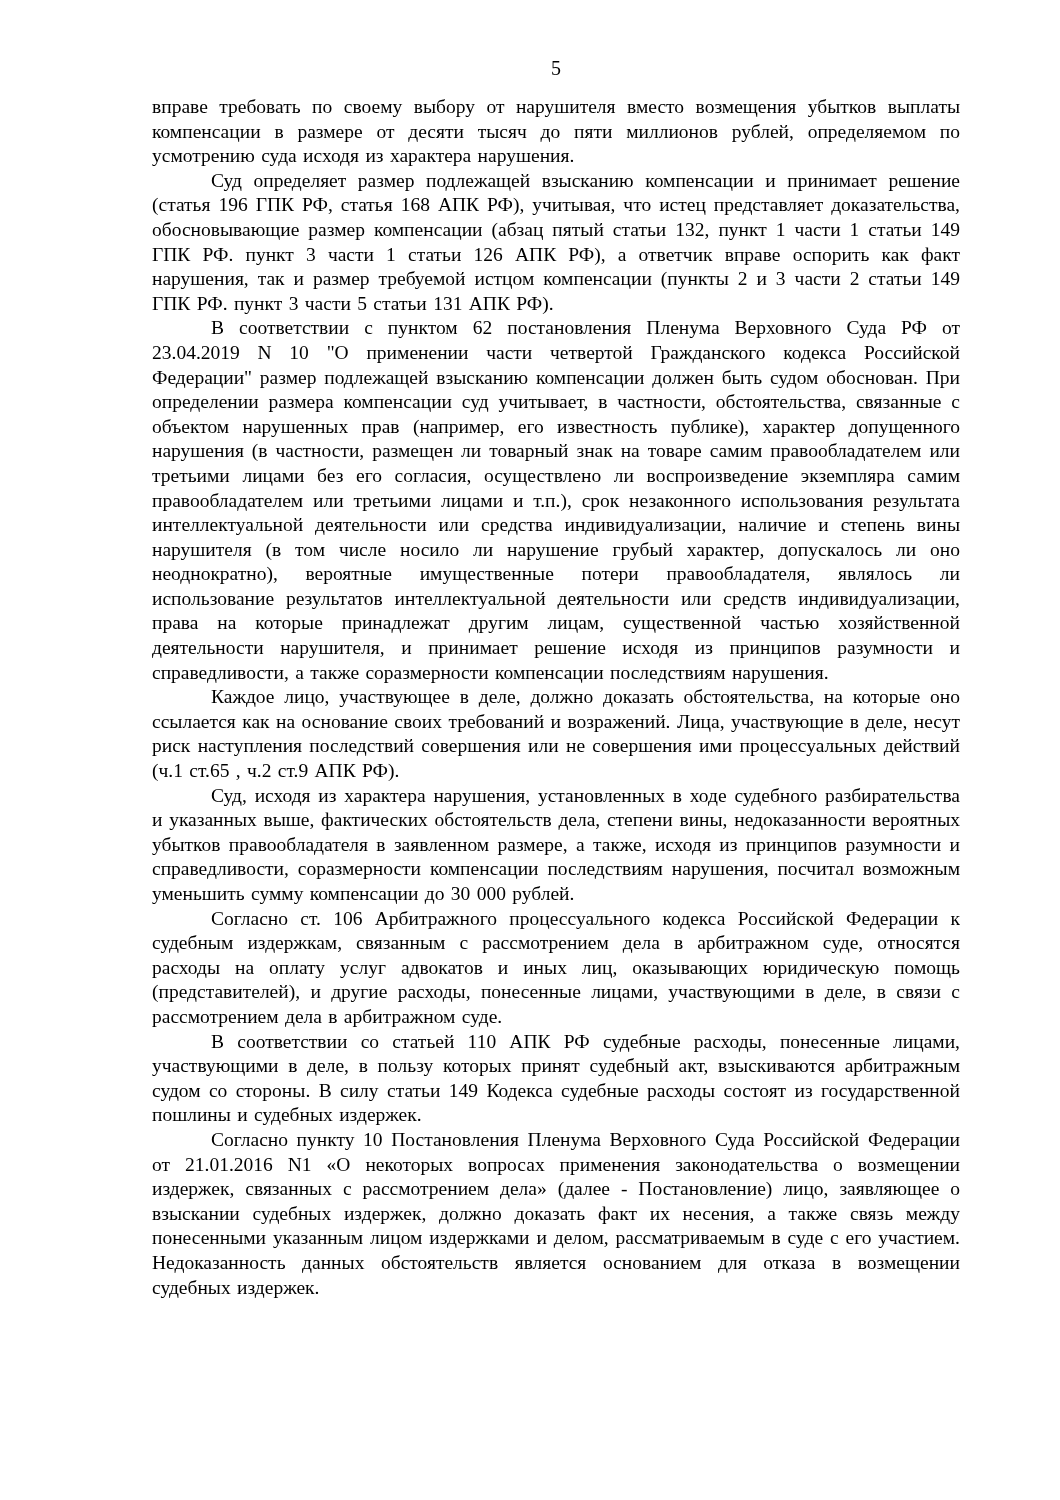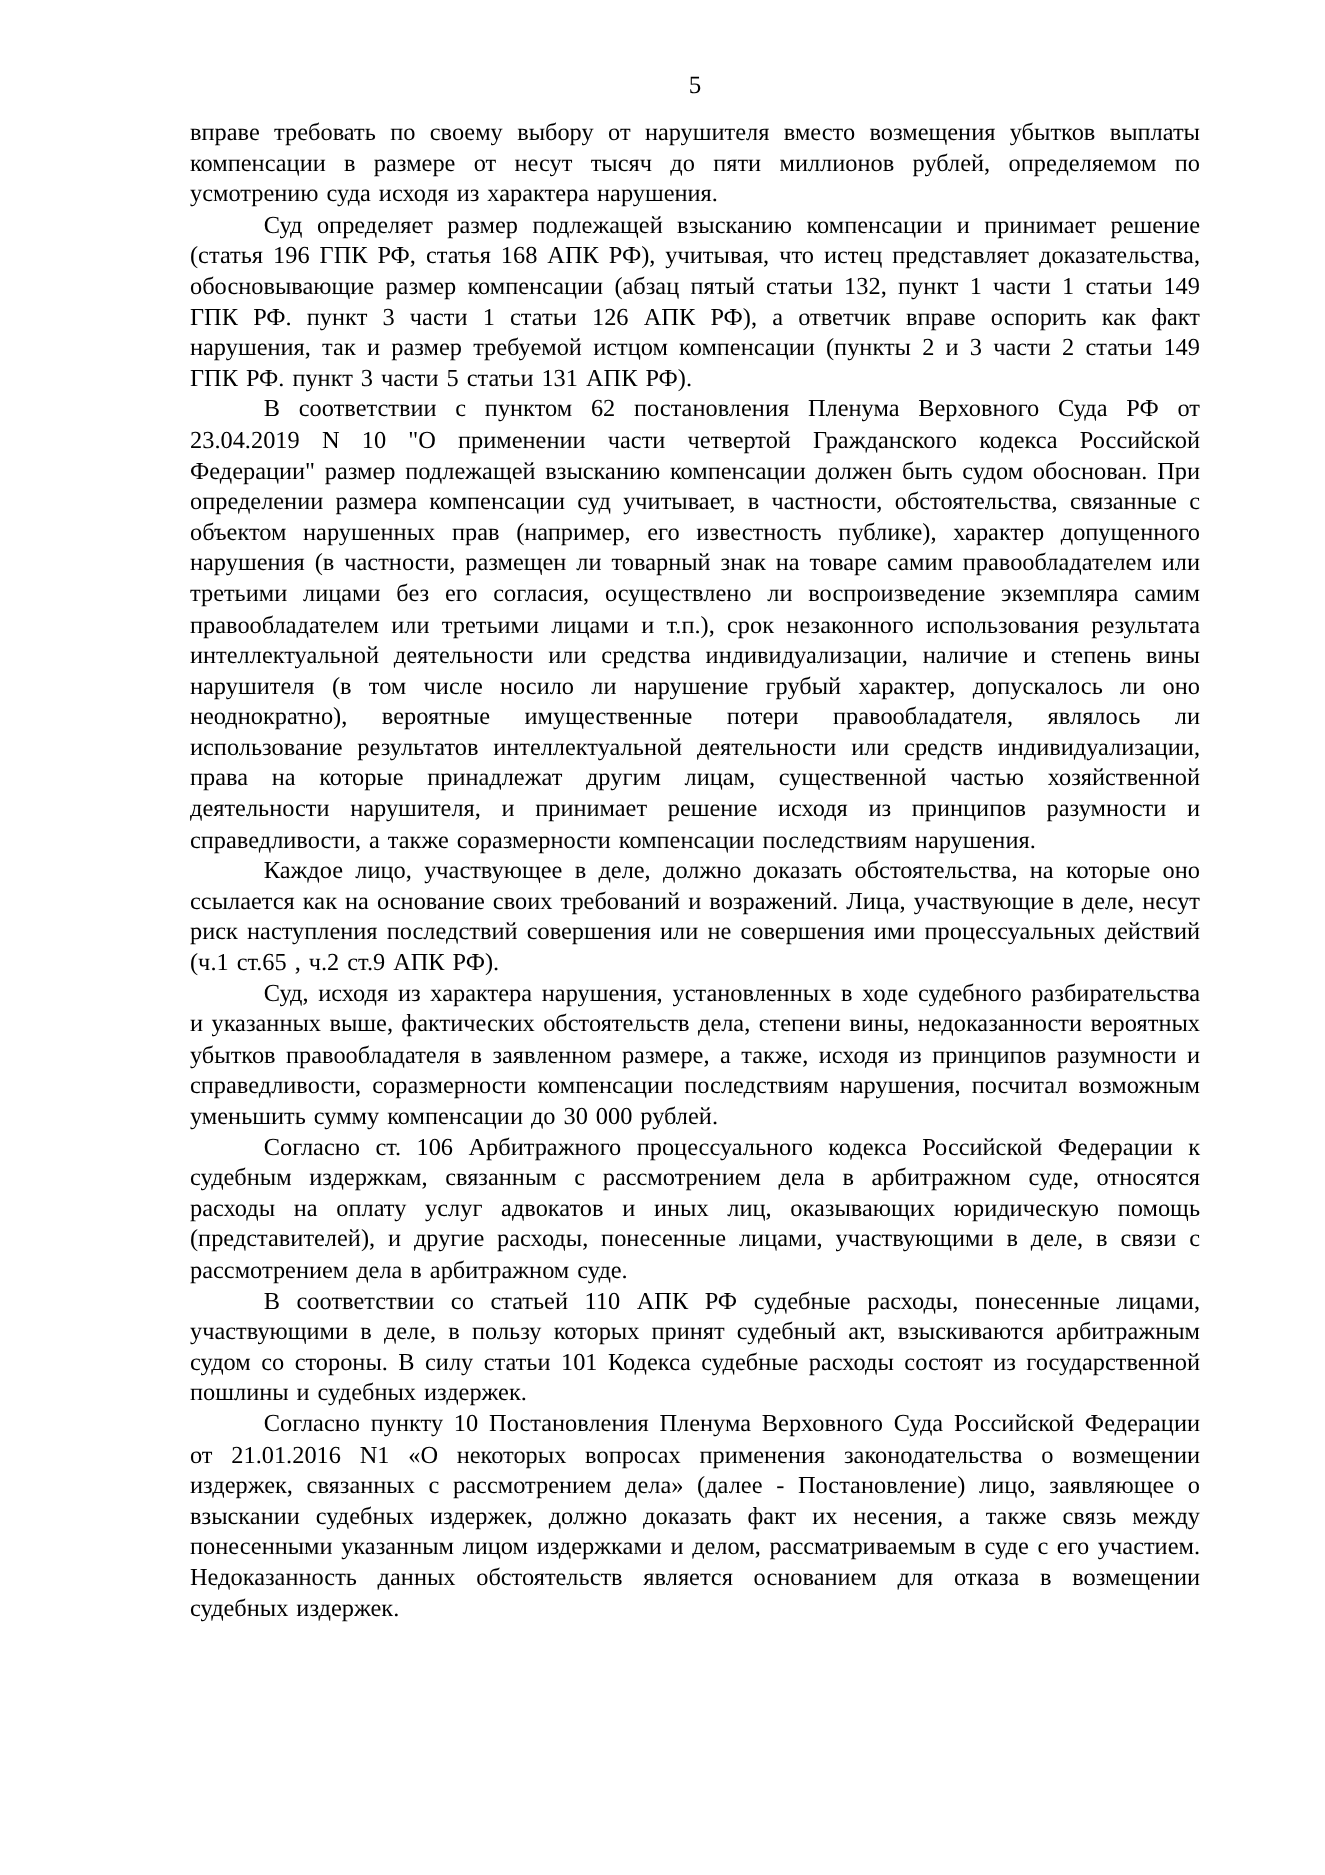--- a/index.html
+++ b/index.html
@@ -37,22 +37,22 @@
     text-indent: 0;
   }
 </style>
 </head>
 <body>
 
 <div class="page">
   <div class="page-number">5</div>
 
   <div class="content">
-    <p class="continuation">вправе требовать по своему выбору от нарушителя вместо возмещения убытков выплаты компенсации в размере от несут тысяч до пяти миллионов рублей, определяемом по усмотрению суда исходя из характера нарушения.</p>
+    <p class="continuation">вправе требовать по своему выбору от нарушителя вместо возмещения убытков выплаты компенсации в размере от десяти тысяч до пяти миллионов рублей, определяемом по усмотрению суда исходя из характера нарушения.</p>
     <p>Суд определяет размер подлежащей взысканию компенсации и принимает решение (статья 196 ГПК РФ, статья 168 АПК РФ), учитывая, что истец представляет доказательства, обосновывающие размер компенсации (абзац пятый статьи 132, пункт 1 части 1 статьи 149 ГПК РФ. пункт 3 части 1 статьи 126 АПК РФ), а ответчик вправе оспорить как факт нарушения, так и размер требуемой истцом компенсации (пункты 2 и 3 части 2 статьи 149 ГПК РФ. пункт 3 части 5 статьи 131 АПК РФ).</p>
     <p>В соответствии с пунктом 62 постановления Пленума Верховного Суда РФ от 23.04.2019 N 10 "О применении части четвертой Гражданского кодекса Российской Федерации" размер подлежащей взысканию компенсации должен быть судом обоснован. При определении размера компенсации суд учитывает, в частности, обстоятельства, связанные с объектом нарушенных прав (например, его известность публике), характер допущенного нарушения (в частности, размещен ли товарный знак на товаре самим правообладателем или третьими лицами без его согласия, осуществлено ли воспроизведение экземпляра самим правообладателем или третьими лицами и т.п.), срок незаконного использования результата интеллектуальной деятельности или средства индивидуализации, наличие и степень вины нарушителя (в том числе носило ли нарушение грубый характер, допускалось ли оно неоднократно), вероятные имущественные потери правообладателя, являлось ли использование результатов интеллектуальной деятельности или средств индивидуализации, права на которые принадлежат другим лицам, существенной частью хозяйственной деятельности нарушителя, и принимает решение исходя из принципов разумности и справедливости, а также соразмерности компенсации последствиям нарушения.</p>
     <p>Каждое лицо, участвующее в деле, должно доказать обстоятельства, на которые оно ссылается как на основание своих требований и возражений. Лица, участвующие в деле, несут риск наступления последствий совершения или не совершения ими процессуальных действий (ч.1 ст.65 , ч.2 ст.9 АПК РФ).</p>
     <p>Суд, исходя из характера нарушения, установленных в ходе судебного разбирательства и указанных выше, фактических обстоятельств дела, степени вины, недоказанности вероятных убытков правообладателя в заявленном размере, а также, исходя из принципов разумности и справедливости, соразмерности компенсации последствиям нарушения, посчитал возможным уменьшить сумму компенсации до 30 000 рублей.</p>
     <p>Согласно ст. 106 Арбитражного процессуального кодекса Российской Федерации к судебным издержкам, связанным с рассмотрением дела в арбитражном суде, относятся расходы на оплату услуг адвокатов и иных лиц, оказывающих юридическую помощь (представителей), и другие расходы, понесенные лицами, участвующими в деле, в связи с рассмотрением дела в арбитражном суде.</p>
-    <p>В соответствии со статьей 110 АПК РФ судебные расходы, понесенные лицами, участвующими в деле, в пользу которых принят судебный акт, взыскиваются арбитражным судом со стороны. В силу статьи 101 Кодекса судебные расходы состоят из государственной пошлины и судебных издержек.</p>
+    <p>В соответствии со статьей 110 АПК РФ судебные расходы, понесенные лицами, участвующими в деле, в пользу которых принят судебный акт, взыскиваются арбитражным судом со стороны. В силу статьи 149 Кодекса судебные расходы состоят из государственной пошлины и судебных издержек.</p>
     <p>Согласно пункту 10 Постановления Пленума Верховного Суда Российской Федерации от 21.01.2016 N1 «О некоторых вопросах применения законодательства о возмещении издержек, связанных с рассмотрением дела» (далее - Постановление) лицо, заявляющее о взыскании судебных издержек, должно доказать факт их несения, а также связь между понесенными указанным лицом издержками и делом, рассматриваемым в суде с его участием. Недоказанность данных обстоятельств является основанием для отказа в возмещении судебных издержек.</p>
   </div>
 </div>
 
 </body></html>

